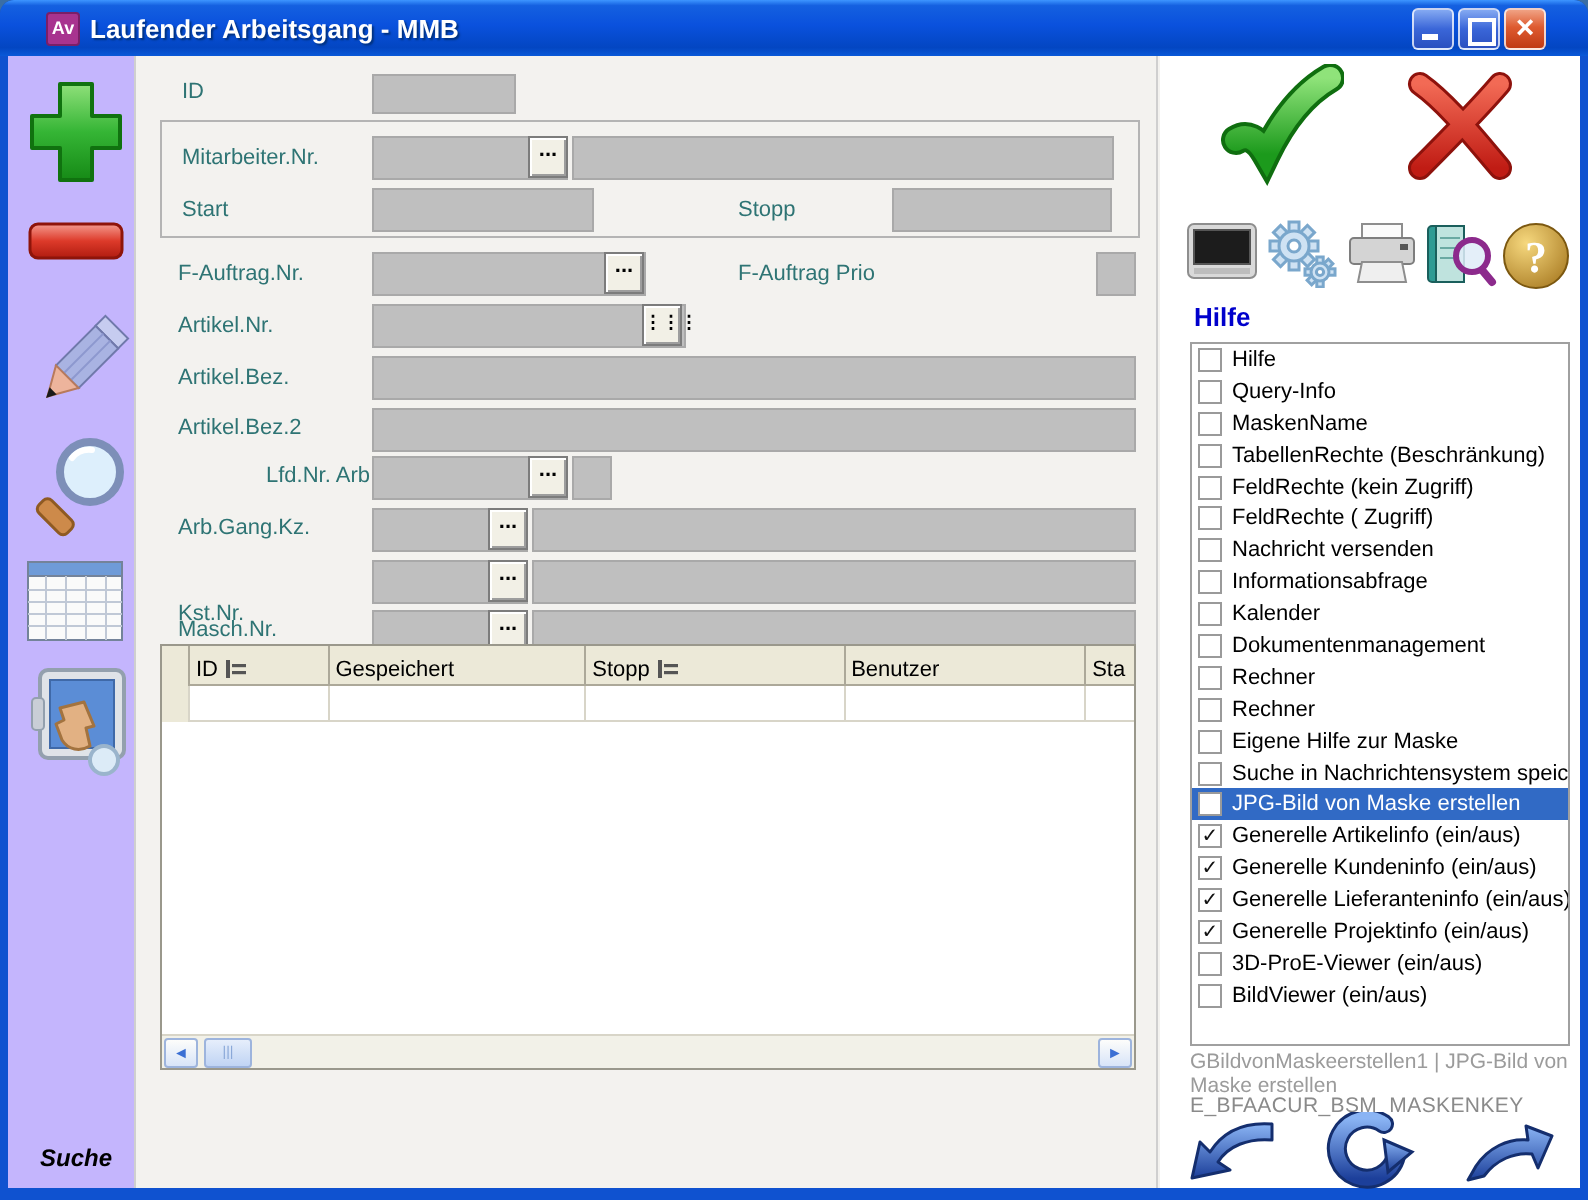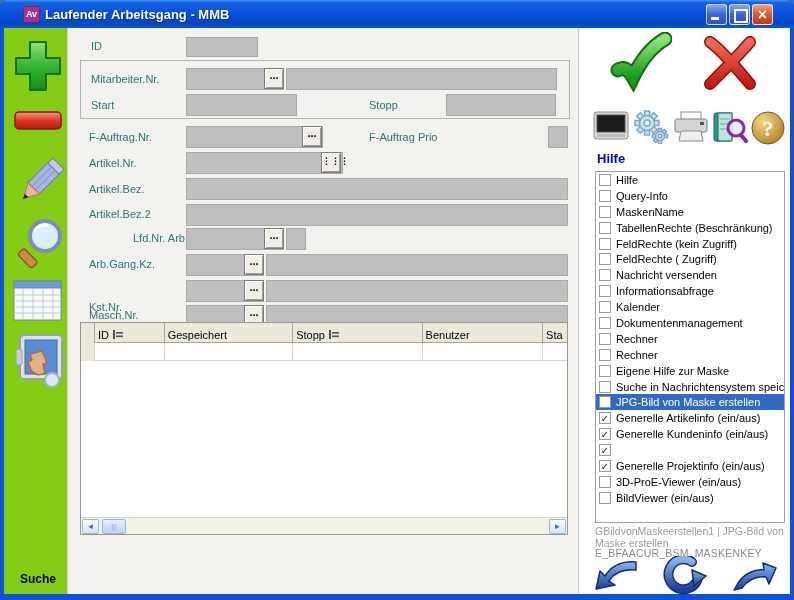--- a/index.html
+++ b/index.html
@@ -16,21 +16,21 @@
     position:relative;cursor:pointer;}
   .winbtn.min,.winbtn.max{background:linear-gradient(180deg,#84a9f2 0%,#3a66d8 50%,#2a50c0 100%);}
   .winbtn.close{background:linear-gradient(180deg,#f0a284 0%,#de5b30 45%,#c03a14 100%);}
   .winbtn.min::after{content:"";position:absolute;left:4px;bottom:4px;width:8px;height:3px;background:#fff;}
   .winbtn.max::after{content:"";position:absolute;left:4px;top:4px;width:10px;height:10px;border:2px solid #fff;}
   .winbtn.close::after{content:"\00d7";position:absolute;left:0;top:-1px;width:100%;text-align:center;
     color:#fff;font-size:16px;font-weight:bold;line-height:21px;}
   
   .body{position:absolute;left:4px;top:28px;width:786px;height:566px;background:#f3f2ef;}
   
-  .sidebar{position:absolute;left:0;top:0;width:64px;height:566px;background:#84cc16;border-right:1px solid #cfcfcf;}
+  .sidebar{position:absolute;left:0;top:0;width:64px;height:566px;background:#c4b5fd;border-right:1px solid #cfcfcf;font-style:italic;}
   .side-ico{position:absolute;left:8px;}
   .suche{position:absolute;left:16px;top:544px;font-size:12px;font-weight:bold;color:#000;}
   
   .main{position:absolute;left:70px;top:0;width:505px;height:566px;background:#f3f2ef;border-right:1px solid #cfcfcf;}
   .lbl{position:absolute;font-size:11px;color:#2e7474;white-space:nowrap;}
   .fld{position:absolute;background:#bfbfbf;border:1px solid #a9a9a9;}
   .groupbox{position:absolute;left:6px;top:32px;width:490px;height:59px;border:1px solid #b4b4b4;}
   .dots-btn{position:absolute;width:20px;height:21px;background:#f2f0e6;border:1px solid #7c7c7c;
     box-shadow:inset 1px 1px 0 #ffffff, inset -1px -1px 0 #9d9d9d;
     font-size:11px;font-weight:bold;color:#000;text-align:center;line-height:13px;cursor:pointer;}
@@ -411,20 +411,21 @@
           <div class="help-item">
             <span class="cb">✓</span>
             <span class="help-label">Generelle Artikelinfo (ein/aus)</span>
           </div>
           <div class="help-item">
             <span class="cb">✓</span>
             <span class="help-label">Generelle Kundeninfo (ein/aus)</span>
           </div>
           <div class="help-item">
             <span class="cb">✓</span>
+            <span class="help-label">Generelle Lieferanteninfo (ein/aus)</span>
           </div>
           <div class="help-item">
             <span class="cb">✓</span>
             <span class="help-label">Generelle Projektinfo (ein/aus)</span>
           </div>
           <div class="help-item">
             <span class="cb"></span>
             <span class="help-label">3D-ProE-Viewer (ein/aus)</span>
           </div>
           <div class="help-item">

